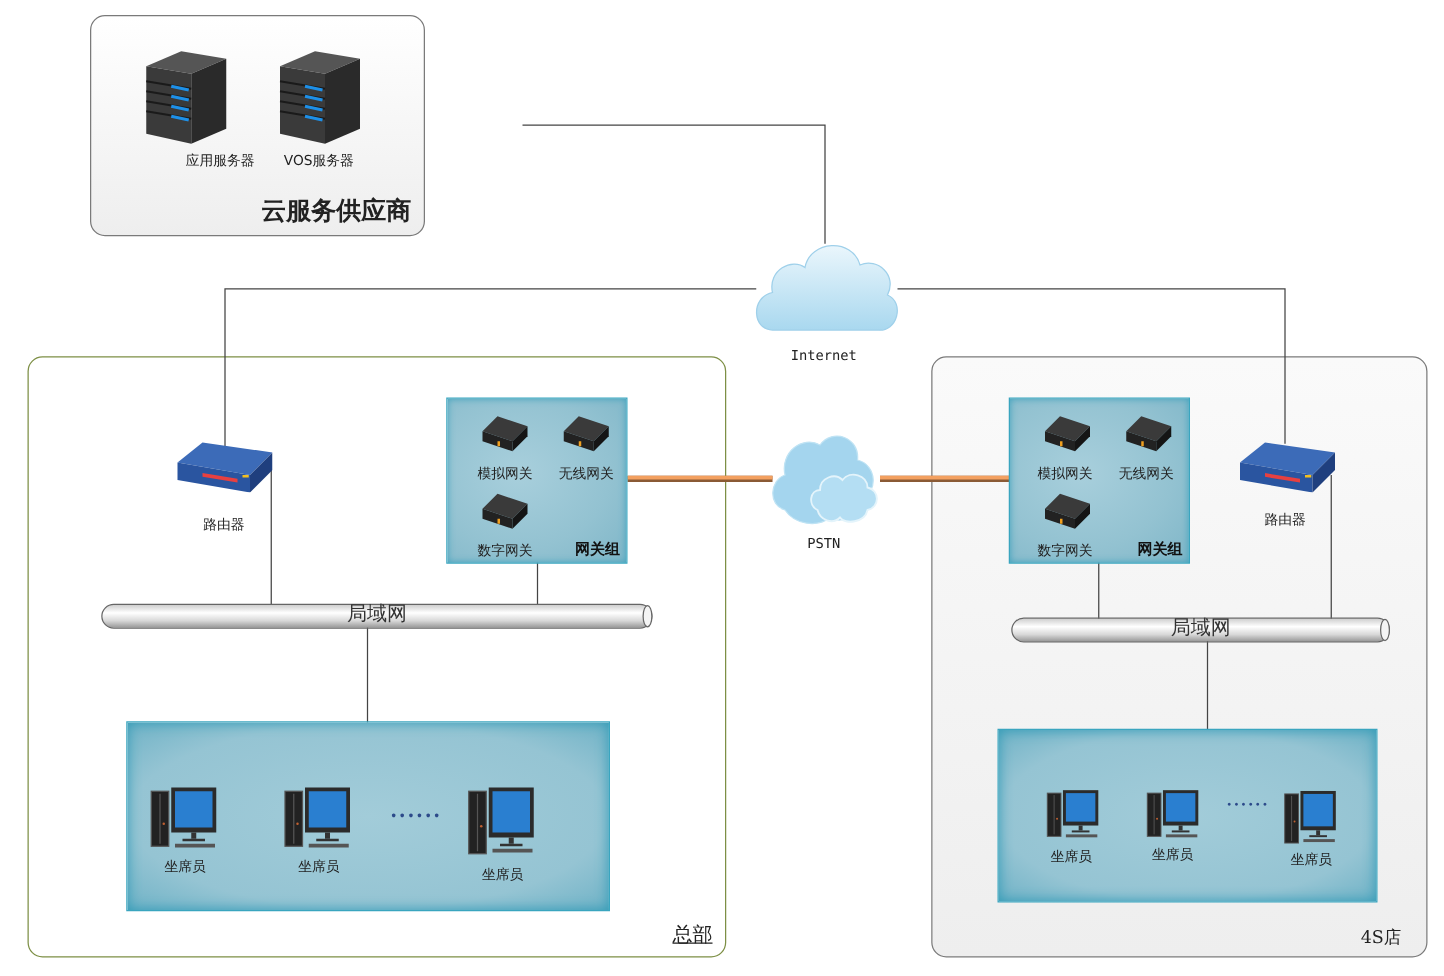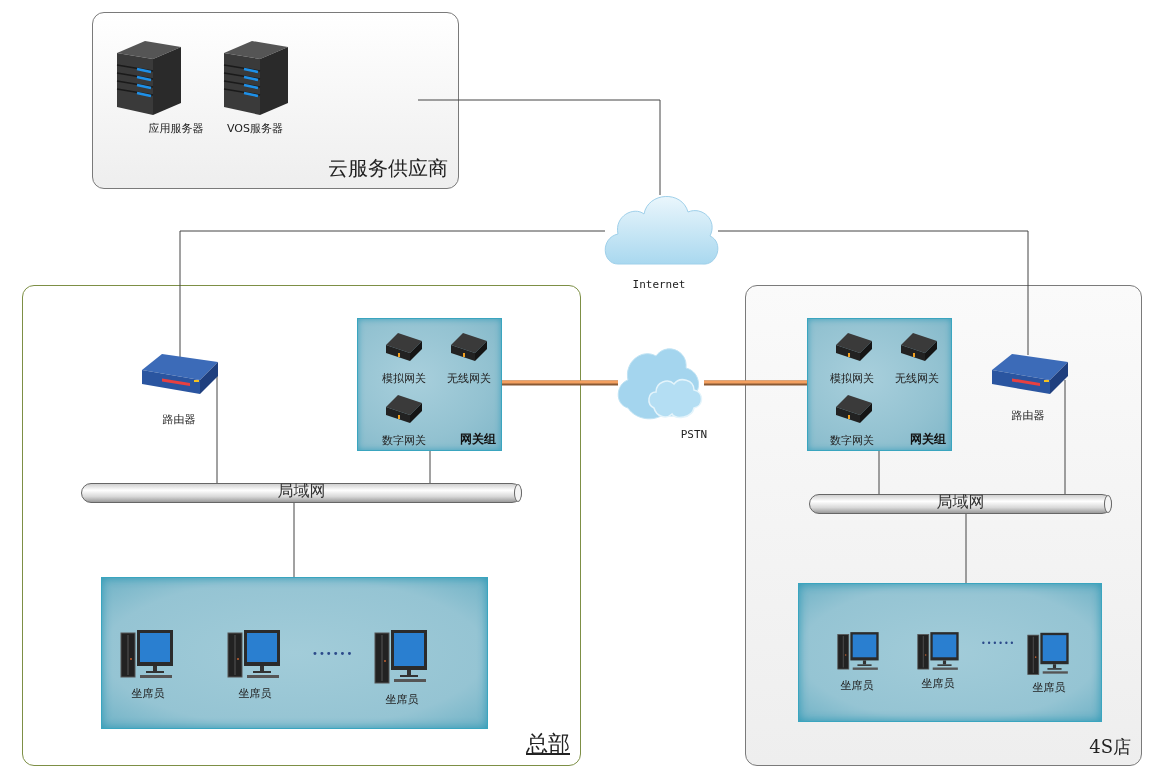--- a/index.html
+++ b/index.html
@@ -1,21 +1,21 @@
 <!DOCTYPE html>
 <html><head>
 <meta charset="utf-8">
 <style>
   html, body { margin:0; padding:0; background:#ffffff; }
   body { width:1155px; height:781px; position:relative; overflow:hidden;
          font-family:"DejaVu Sans", sans-serif; }
   svg.wires { position:absolute; left:0; top:0; width:1155px; height:781px; }
   .box { position:absolute; box-sizing:border-box; }
-  .cloud-box { left:92px; top:12px; width:367px; height:177px; border:1px solid #7a7a7a;
-               border-radius:12px; background:linear-gradient(#ffffff,#eeeeee); }
+  .cloud-box { left:72px; top:12px; width:268px; height:177px; border:1px solid #7a7a7a;
+               border-radius:12px; background:linear-gradient(#ffffff,#eeeeee);font-weight:bold; }
   .hq-box { left:22px; top:285px; width:559px; height:481px; border:1px solid #7d8f45;
             border-radius:12px; background:#ffffff; }
   .shop-box { left:745px; top:285px; width:397px; height:481px; border:1px solid #7a7a7a;
               border-radius:12px; background:linear-gradient(#fafafa,#eeeeee); }
   .region-label { position:absolute; font-family:"DejaVu Serif", serif; font-size:20px; color:#222; }
   .gw-group { position:absolute; box-sizing:border-box; border:1px solid #3aa5bf;
               background:radial-gradient(ellipse at 40% 45%, #a8cfdc 0%, #93c2d1 60%, #7fb6c8 100%);
               box-shadow: inset 0 0 6px #3fa2bd; }
   .seat-area { position:absolute; box-sizing:border-box; border:1px solid #3aa5bf;
                background:radial-gradient(ellipse at 50% 50%, #a2ccd9 0%, #95c4d3 70%, #6fb2c6 100%);
@@ -32,24 +32,24 @@
   .icon { position:absolute; }
   .dots { position:absolute; font-size:10px; color:#2c4a8a; letter-spacing:1px; }
 </style>
 </head>
 <body>
 
 <div class="box cloud-box">
   <span class="region-label" style="right:10px; bottom:6px;">云服务供应商</span>
 </div>
 <div class="box hq-box">
-  <span class="region-label" style="right:10px; bottom:6px; font-size:22px;text-decoration:underline;">总部</span>
+  <span class="region-label" style="right:10px; bottom:6px; font-size:16px;text-decoration:underline;">总部</span>
 </div>
 <div class="box shop-box">
-  <span class="region-label" style="right:10px; bottom:6px; font-size:18px;">4S店</span>
+  <span class="region-label" style="right:20px; bottom:6px; font-size:14px;">4S店</span>
 </div>
 
 <svg class="wires">
   <g stroke="#444" stroke-width="1" fill="none">
     <polyline points="418,100 660,100 660,195"></polyline>
     <polyline points="605,231 180,231 180,362"></polyline>
     <polyline points="718,231 1028,231 1028,355"></polyline>
     <line x1="217" y1="372" x2="217" y2="484"></line>
     <line x1="430" y1="450" x2="430" y2="484"></line>
     <line x1="294" y1="502" x2="294" y2="578"></line>
@@ -111,21 +111,21 @@
       </linearGradient>
     </defs>
   <path d="M20,78 C4,78 2,52 20,48 C16,30 36,20 46,28 C50,6 84,4 90,26 C104,20 120,34 112,50 C126,56 120,80 104,78 Z" fill="url(#cg)" stroke="#9fd0ea" stroke-width="1"></path>
 </svg>
 <span class="lbl lbl-mono" style="left:659px; top:278px;">Internet</span>
 
 <svg class="icon" style="left:614px; top:342px;" width="92" height="82" viewBox="0 0 92 82">
   <path d="M14,66 C0,62 2,42 14,38 C10,20 28,6 42,14 C52,0 74,8 72,26 C88,30 88,52 76,56 C76,70 60,78 50,72 C40,80 22,78 14,66 Z" fill="#a4d5ee" stroke="#bfe3f4" stroke-width="1"></path>
   <path d="M40,66 C32,62 34,50 42,50 C42,40 54,36 60,42 C66,34 80,38 80,48 C90,50 90,64 80,66 C78,76 62,78 58,72 C52,78 42,74 40,66 Z" fill="#b4def3" stroke="#e4f4fb" stroke-width="1.5"></path>
 </svg>
-<span class="lbl lbl-mono" style="left:694px; top:428px;">PSTN</span>
+<span class="lbl lbl-mono" style="left:659px; top:428px;">PSTN</span>
 
 <svg class="icon" style="left:140px; top:352px;" width="78" height="42" viewBox="0 0 78 42">
   <polygon points="2,18 22,2 78,10 60,28" fill="#3c6bb8"></polygon>
   <polygon points="2,18 60,28 60,42 2,32" fill="#2a55a0"></polygon>
   <polygon points="60,28 78,10 78,24 60,42" fill="#1f3f7e"></polygon>
   <rect x="22" y="23" width="28" height="3" fill="#e84040" transform="skewY(9)"></rect>
   <rect x="54" y="28" width="5" height="2" fill="#f3c020"></rect>
 </svg>
 <span class="lbl" style="left:179px; top:412px;">路由器</span>
 

